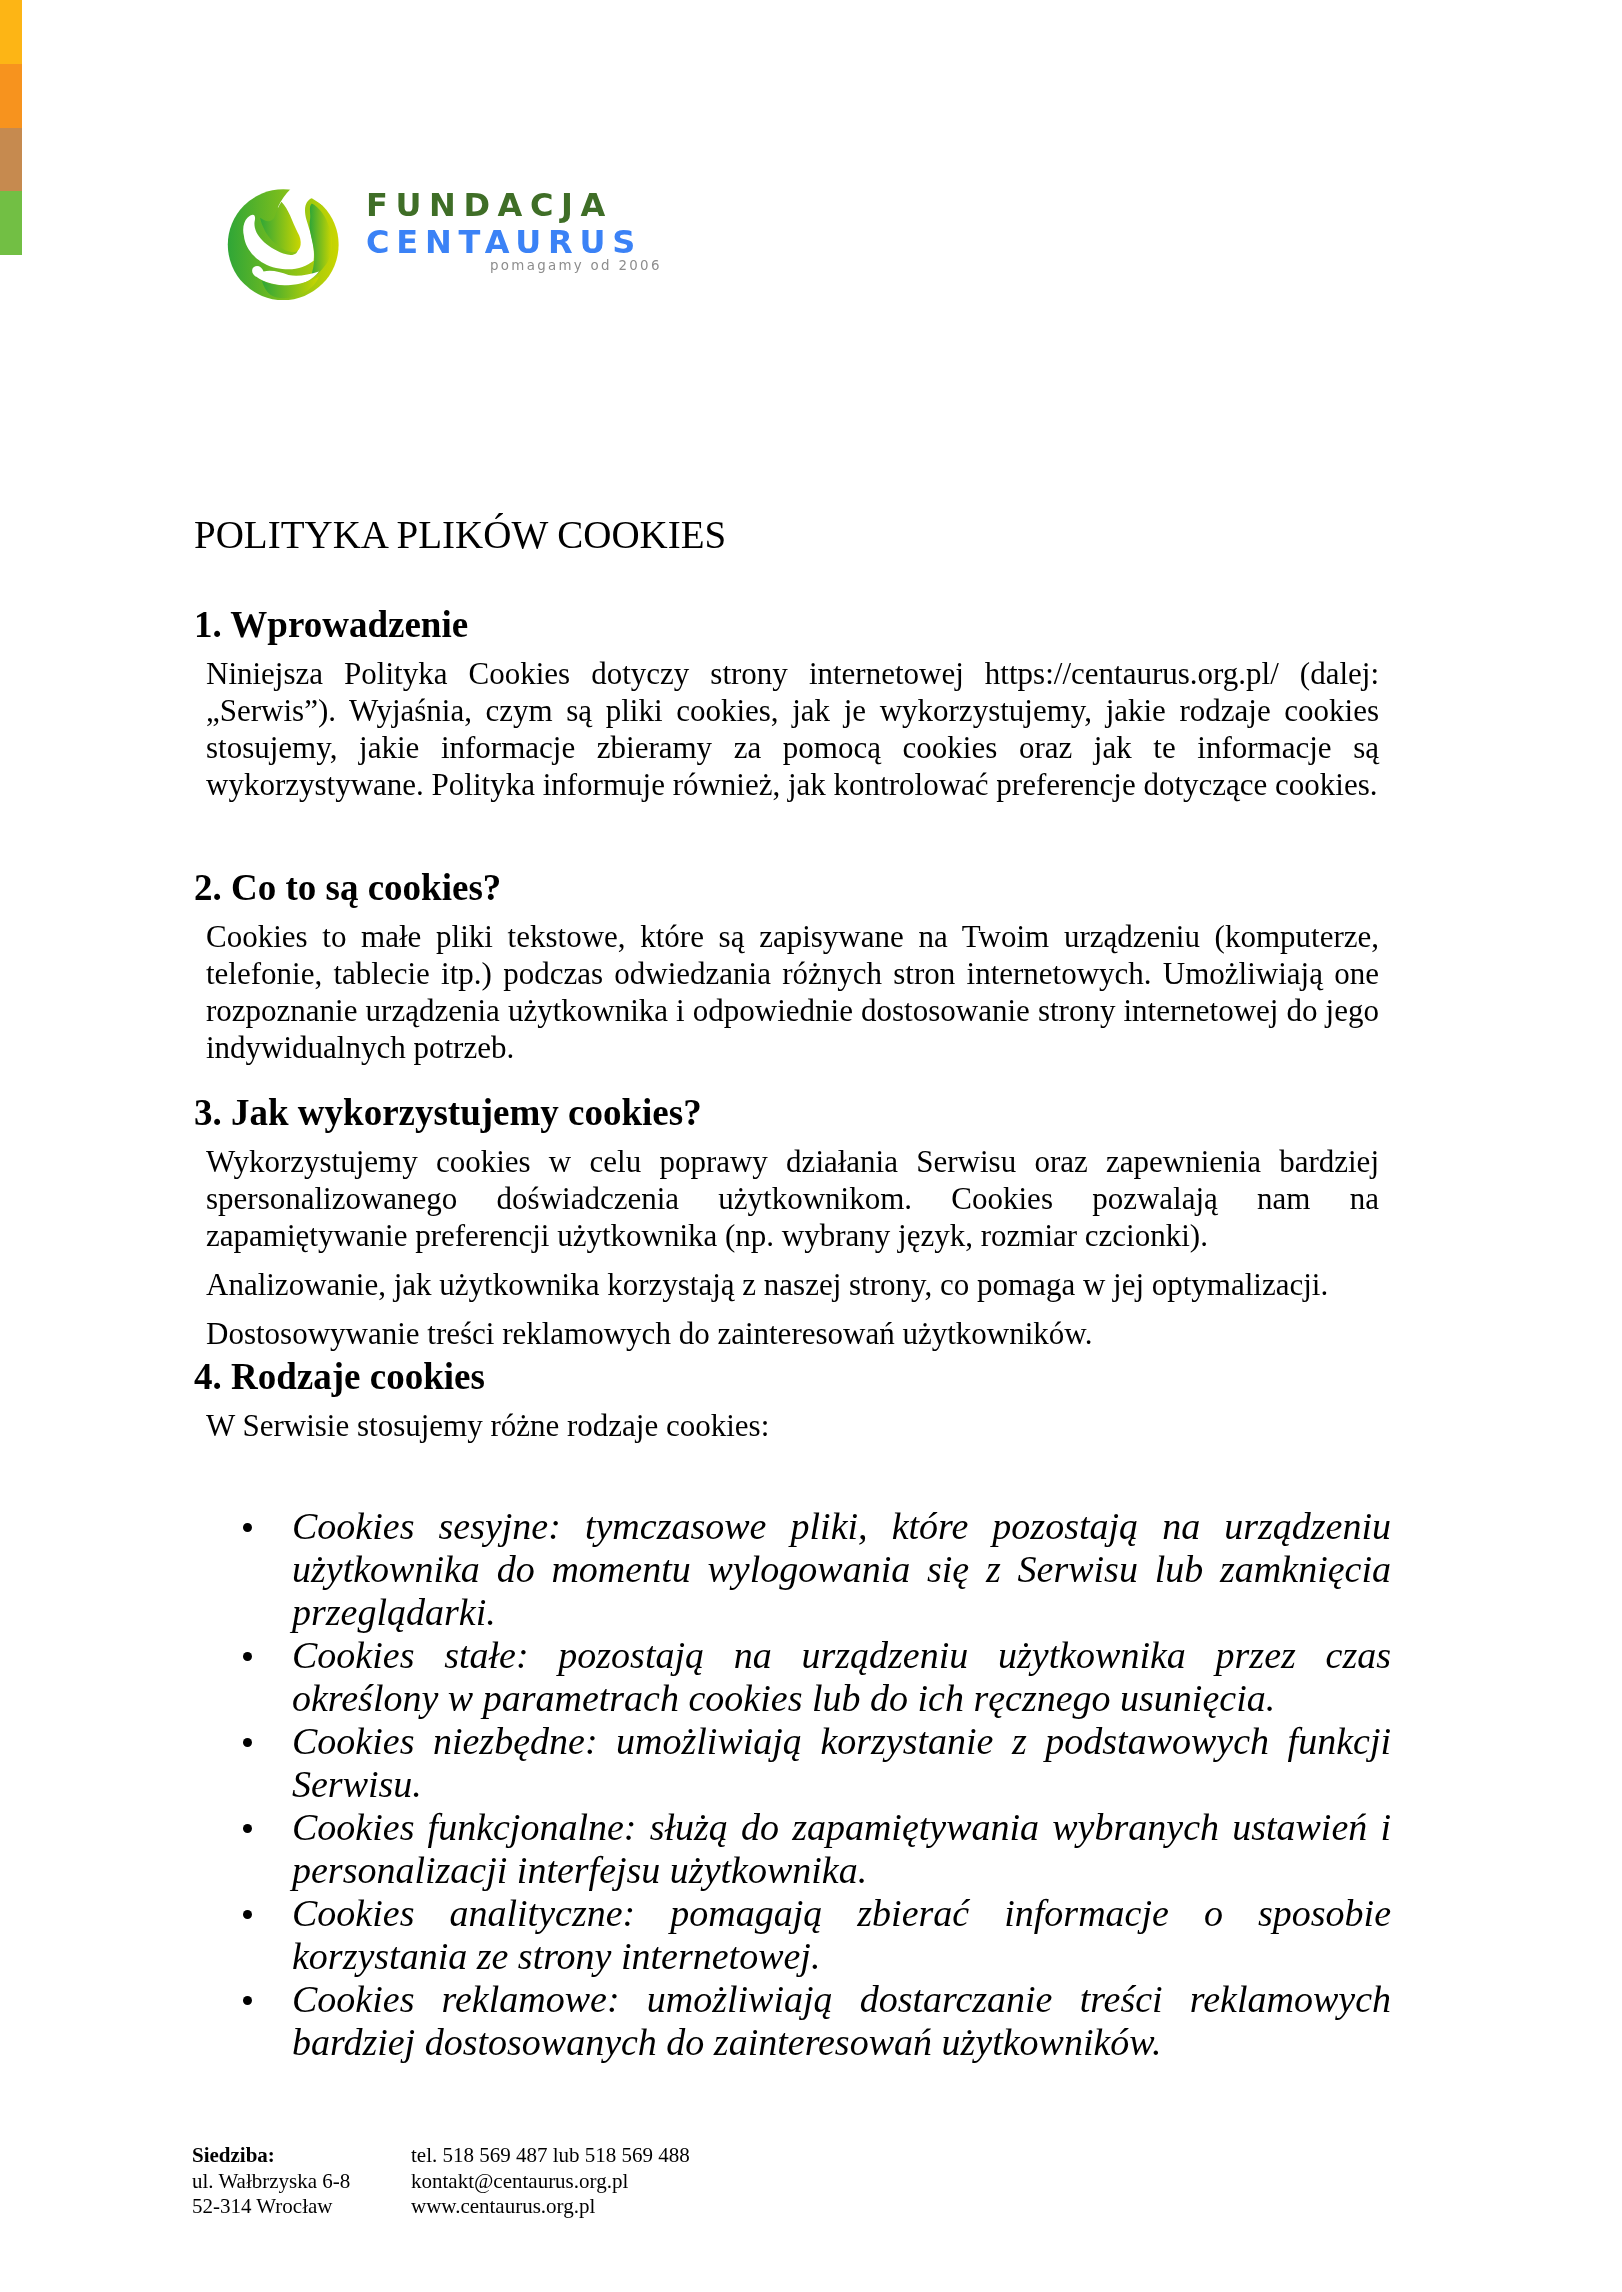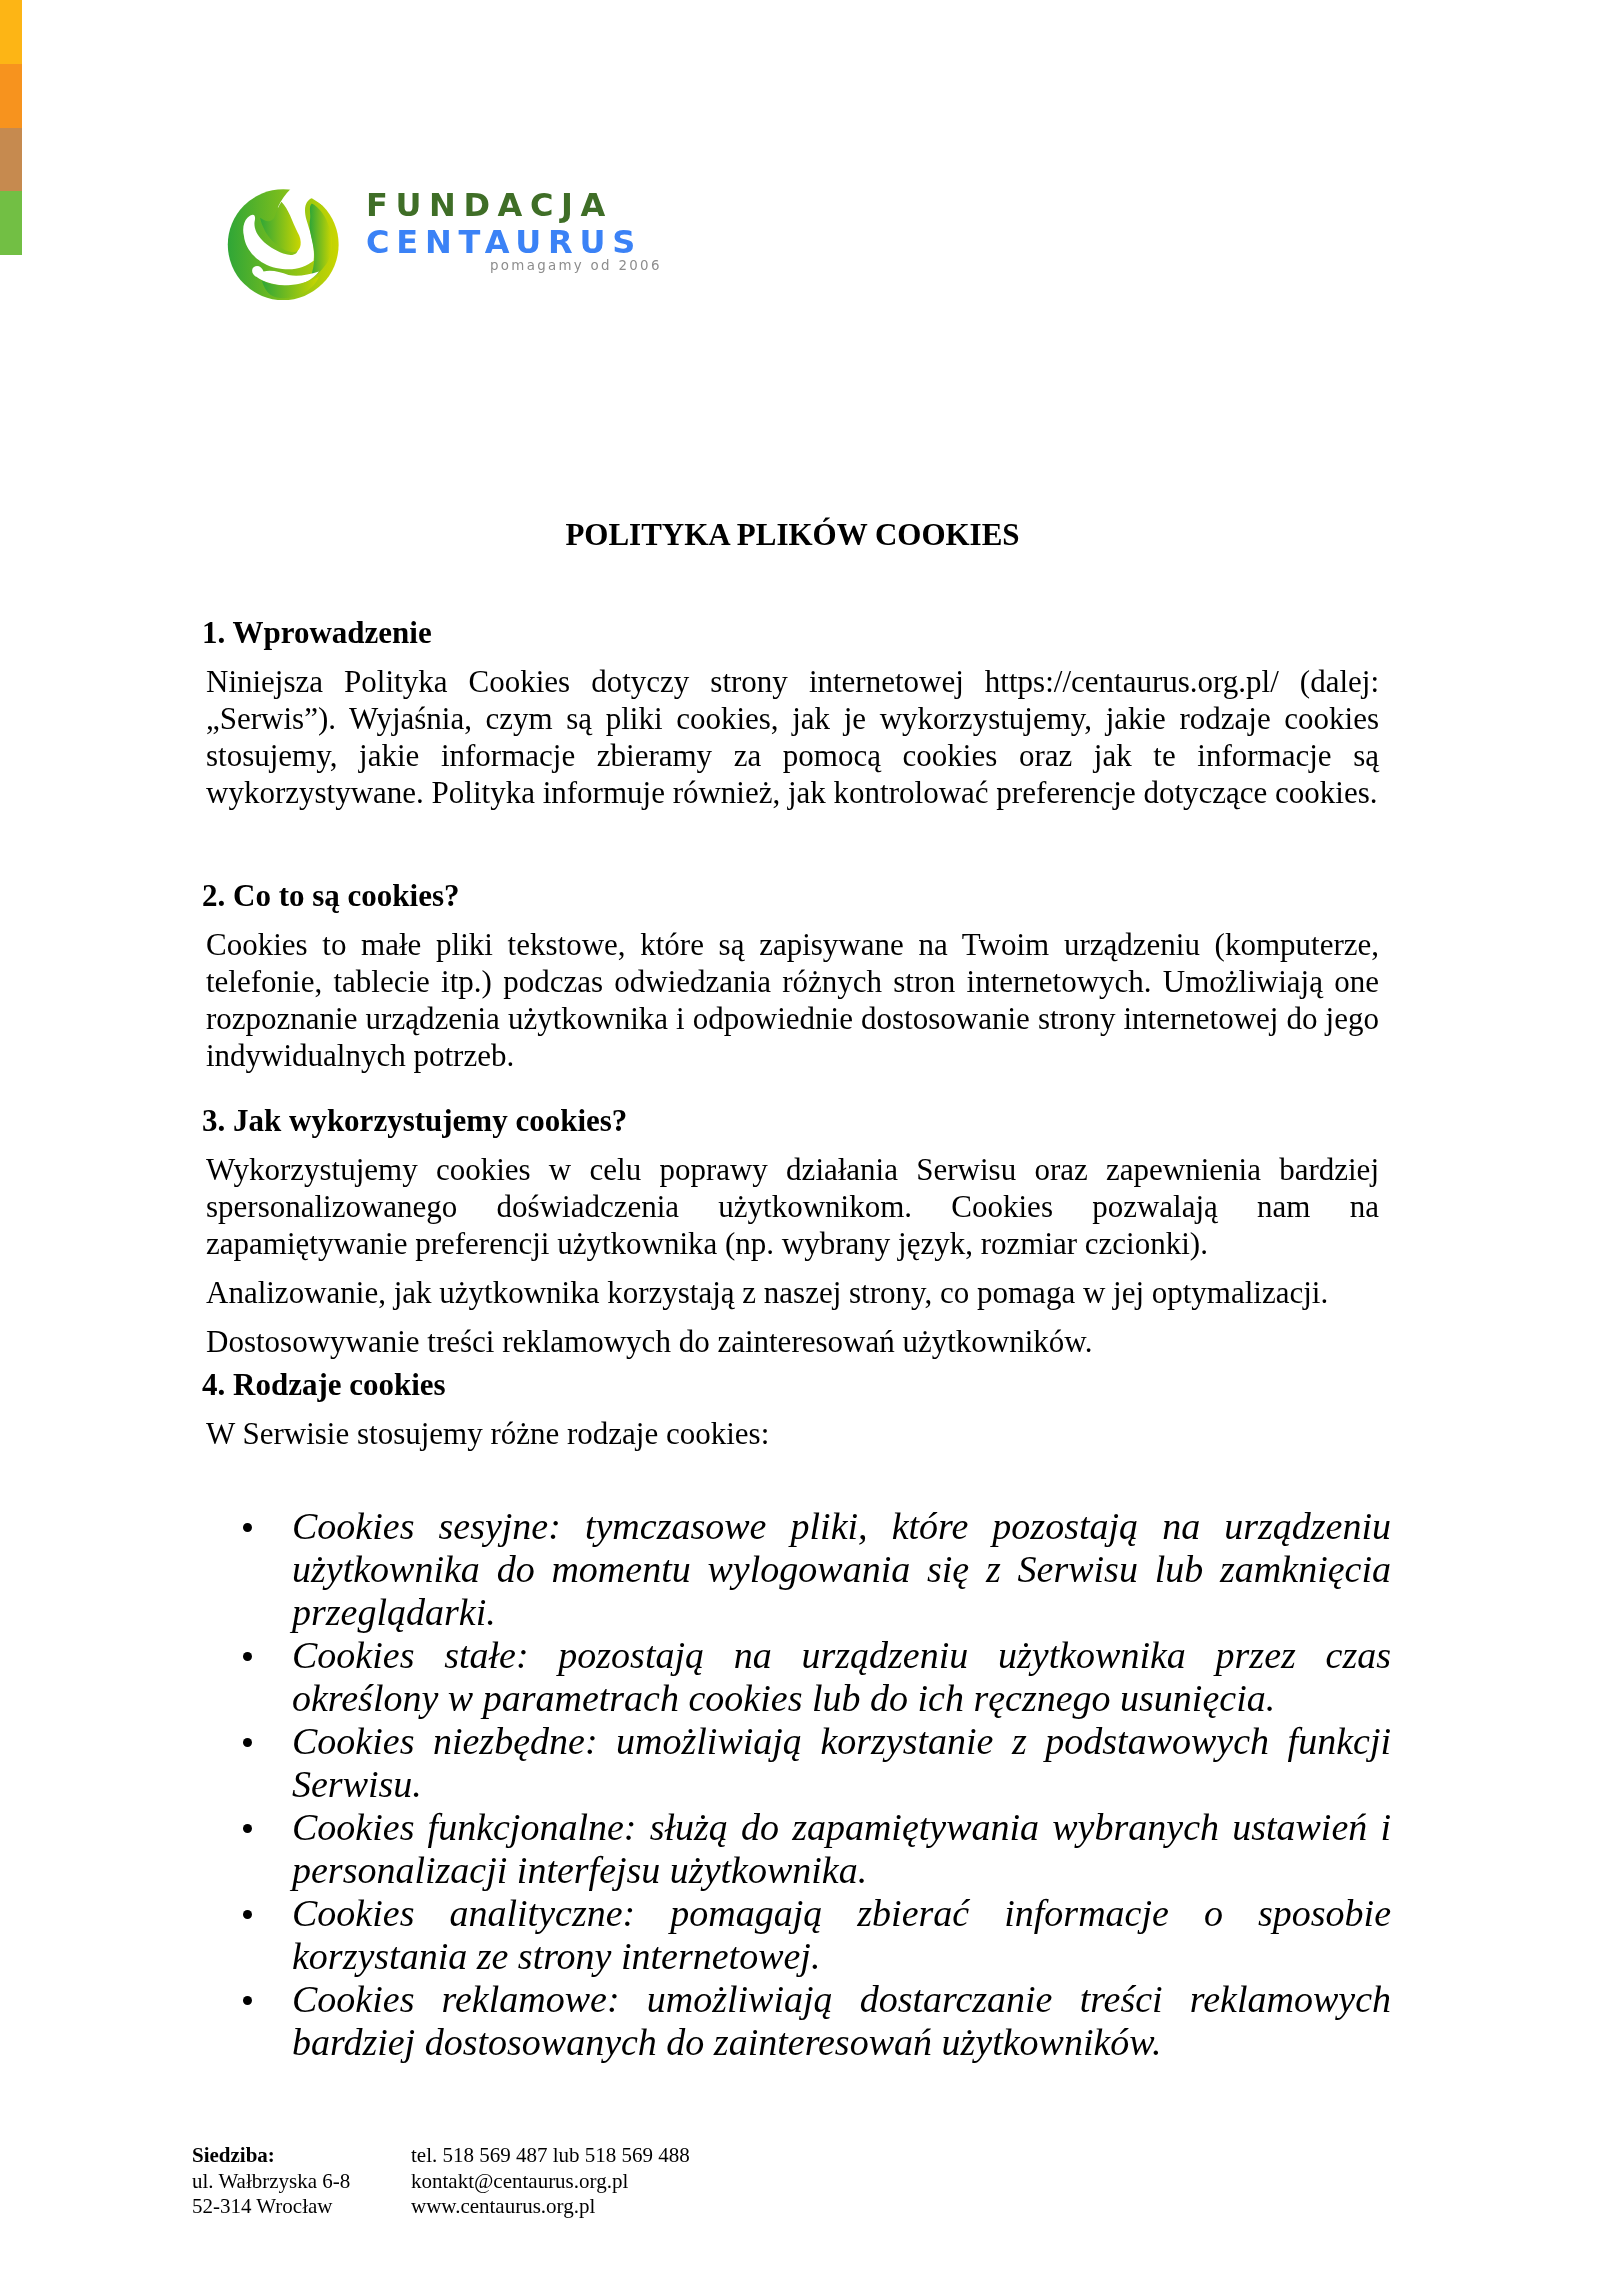--- a/index.html
+++ b/index.html
@@ -71,34 +71,33 @@
     position: absolute;
     left: 194px;
     top: 0;
     width: 1197px;
   }
   .doc-title {
     position: absolute;
     left: 0;
     width: 1197px;
     top: 517px;
-    text-align: center;
-    font-size: 31px;
+    text-align: left;
+    font-size: 39px;
     line-height: 36px;
     white-space: nowrap;
-    font-weight: bold;
   }
   .section {
     position: absolute;
     left: 0;
     width: 1197px;
   }
   .section h2 {
-    margin: 8px;
-    font-size: 31px;
+    margin: 0;
+    font-size: 37px;
     font-weight: bold;
     line-height: 37px;
   }
   .section p {
     margin: 12px;
     font-size: 31px;
     line-height: 37px;
     text-align: justify;
   }
   .section p.nojust { text-align: left; }

